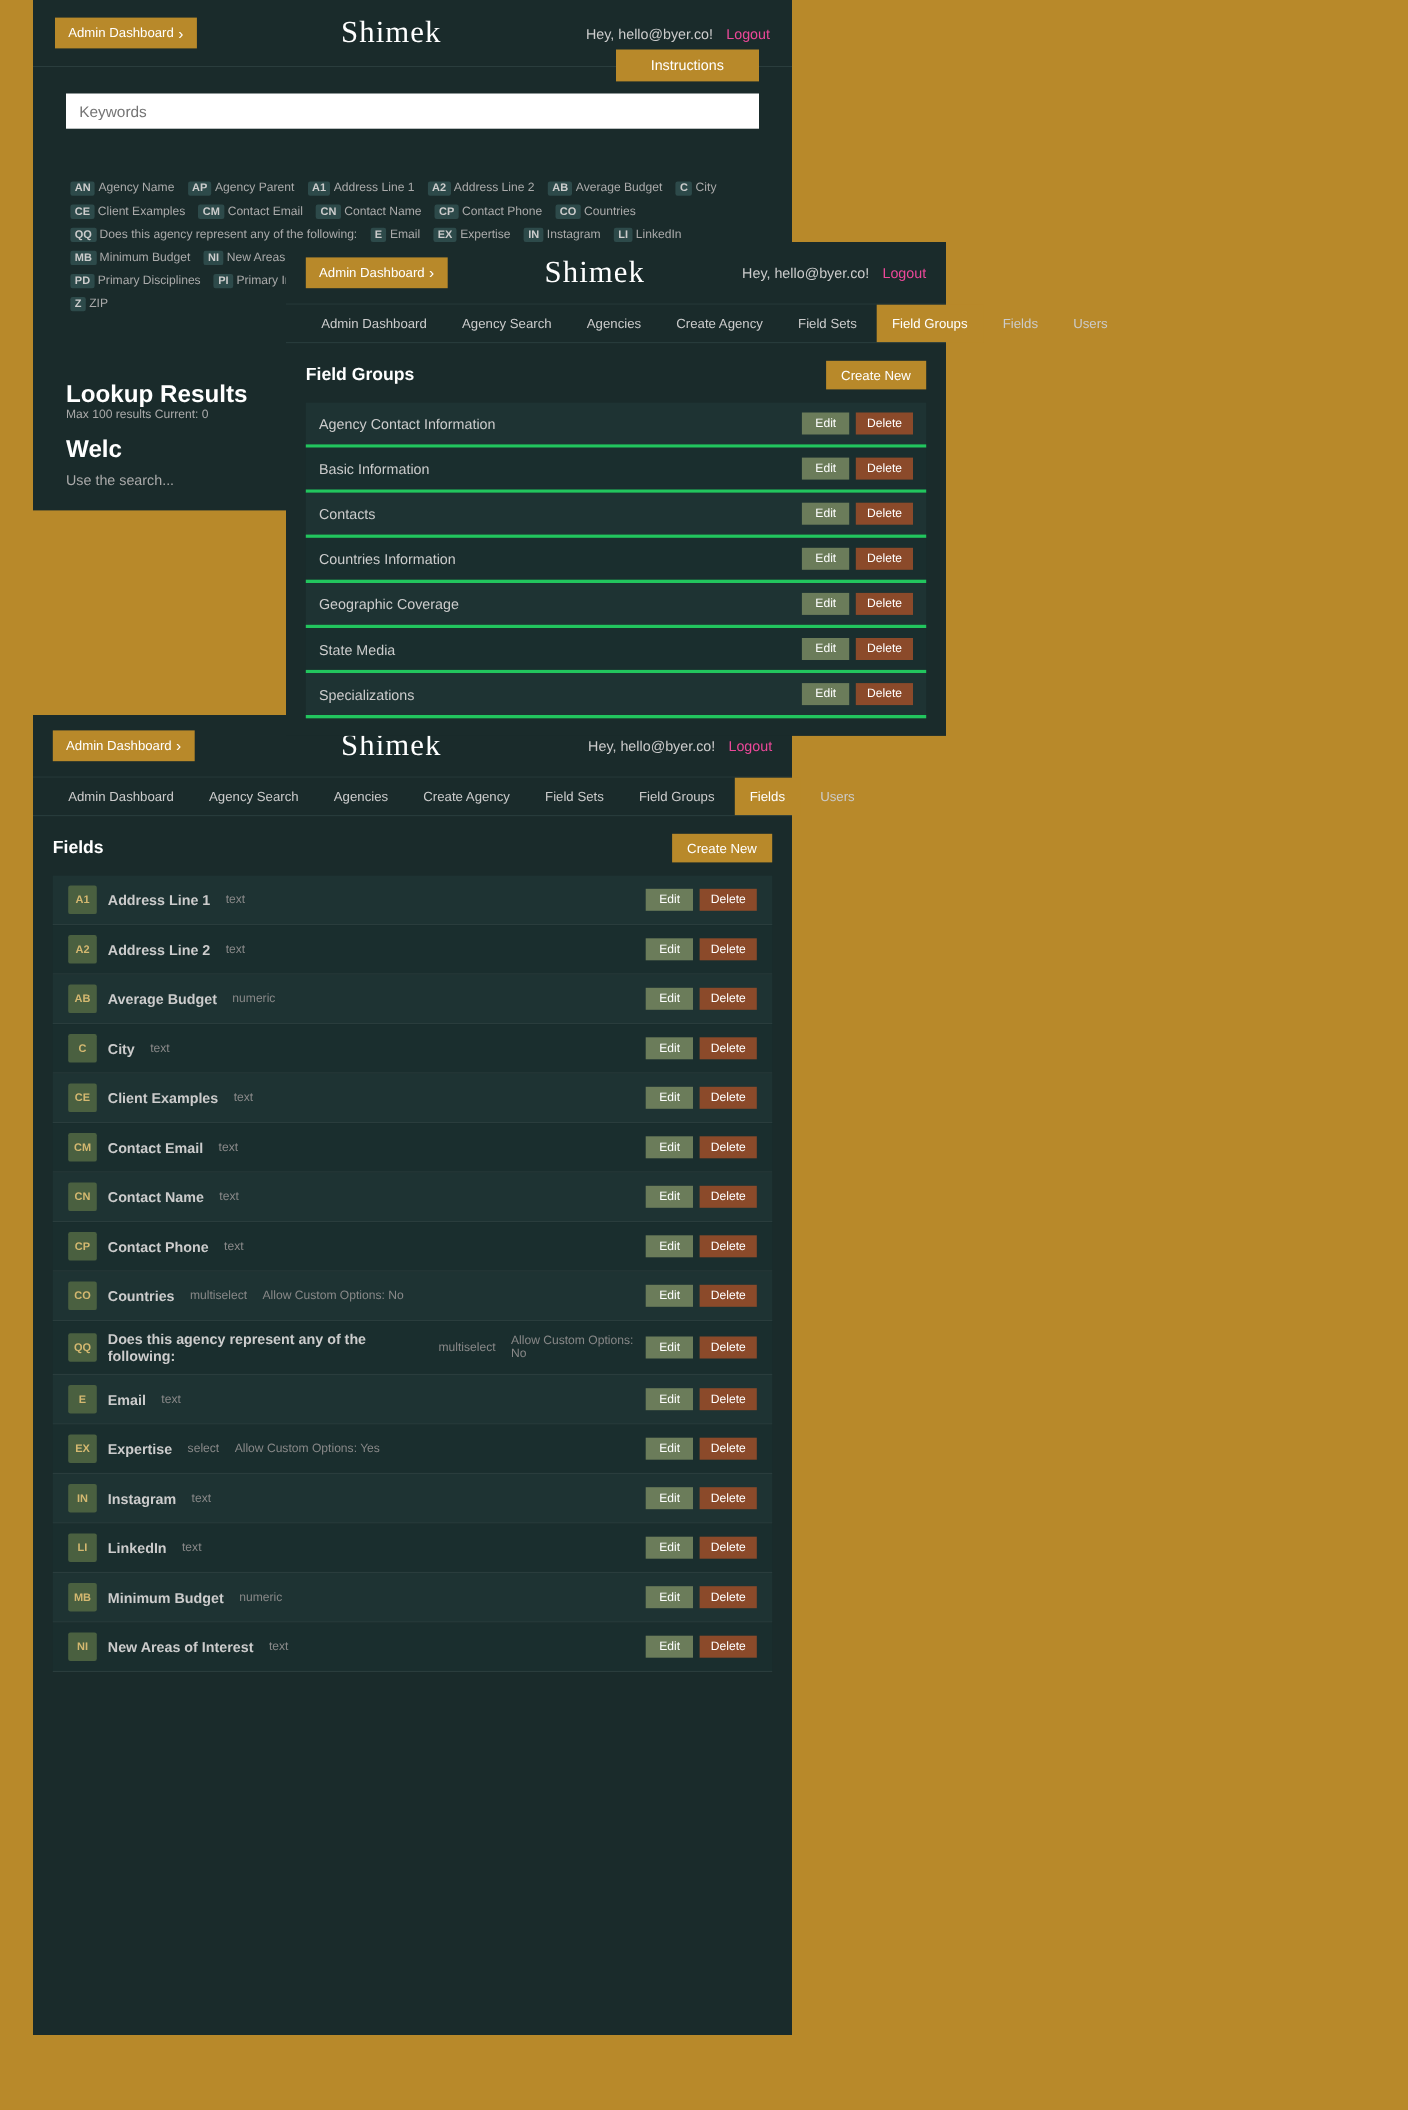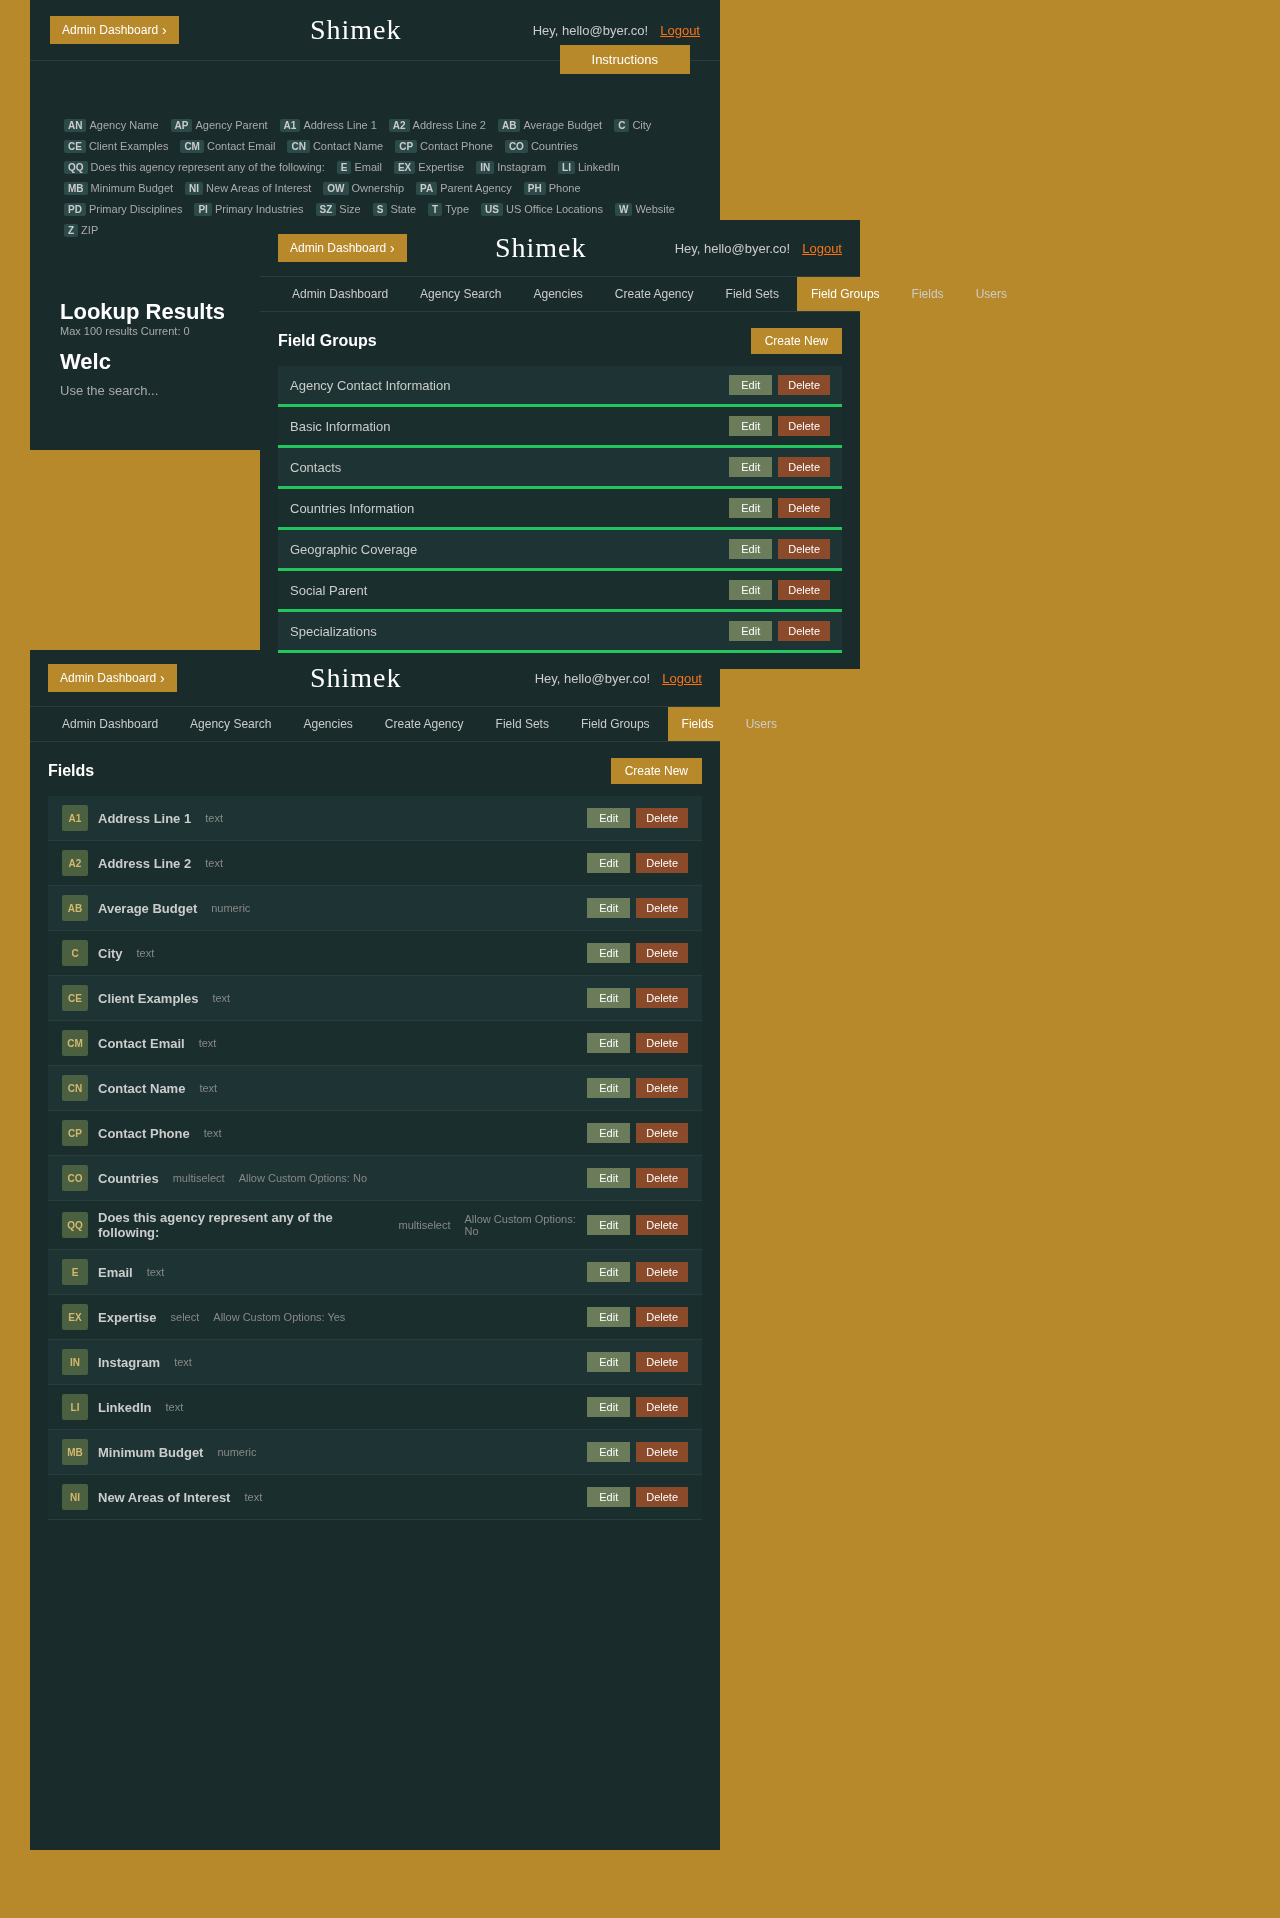--- a/index.html
+++ b/index.html
@@ -46,21 +46,21 @@
       font-family: Georgia, serif;
       font-size: 28px;
       color: #fff;
       letter-spacing: 1px;
     }
     .user-info {
       font-size: 13px;
       color: #ccc;
       display: flex; gap: 12px; align-items: center;
     }
-    .logout-link { color: #f97316; cursor: pointer; text-decoration: underline; }
+    .logout-link { color: #ec4899; cursor: pointer; }
 
     .lookup-content { padding: 24px 30px; }
     .lookup-title { font-size: 26px; font-weight: bold; color: #fff; margin-bottom: 14px; }
     .instructions-btn {
       background: #b8892a;
       color: #fff;
       border: none;
       padding: 7px 32px;
       font-size: 13px;
       cursor: pointer;
@@ -228,20 +228,21 @@
   <div class="topbar">
     <button class="admin-dash-btn">Admin Dashboard</button>
     <span class="site-title">Shimek</span>
     <div class="user-info">
       <span>Hey, hello@byer.co!</span>
       <span class="logout-link">Logout</span>
     </div>
   </div>
   <div class="lookup-content">
     <button class="instructions-btn">Instructions</button>
+    <input class="search-bar" type="text" placeholder="Keywords" style="">
     <div class="field-tags" id="field-tags-container">
         <span class="field-tag"><span class="tag-code">AN</span>Agency Name</span>
         <span class="field-tag"><span class="tag-code">AP</span>Agency Parent</span>
         <span class="field-tag"><span class="tag-code">A1</span>Address Line 1</span>
         <span class="field-tag"><span class="tag-code">A2</span>Address Line 2</span>
         <span class="field-tag"><span class="tag-code">AB</span>Average Budget</span>
         <span class="field-tag"><span class="tag-code">C</span>City</span>
         <span class="field-tag"><span class="tag-code">CE</span>Client Examples</span>
         <span class="field-tag"><span class="tag-code">CM</span>Contact Email</span>
         <span class="field-tag"><span class="tag-code">CN</span>Contact Name</span>
@@ -329,21 +330,21 @@
       </div>
         </div>
         <div class="field-group-row">
       <span class="field-group-name">Geographic Coverage</span>
       <div class="row-actions">
         <button class="edit-btn">Edit</button>
         <button class="delete-btn">Delete</button>
       </div>
         </div>
         <div class="field-group-row">
-      <span class="field-group-name">Social Parent</span>
+      <span class="field-group-name">State Media</span>
       <div class="row-actions">
         <button class="edit-btn">Edit</button>
         <button class="delete-btn">Delete</button>
       </div>
         </div>
         <div class="field-group-row">
       <span class="field-group-name">Specializations</span>
       <div class="row-actions">
         <button class="edit-btn">Edit</button>
         <button class="delete-btn">Delete</button>

